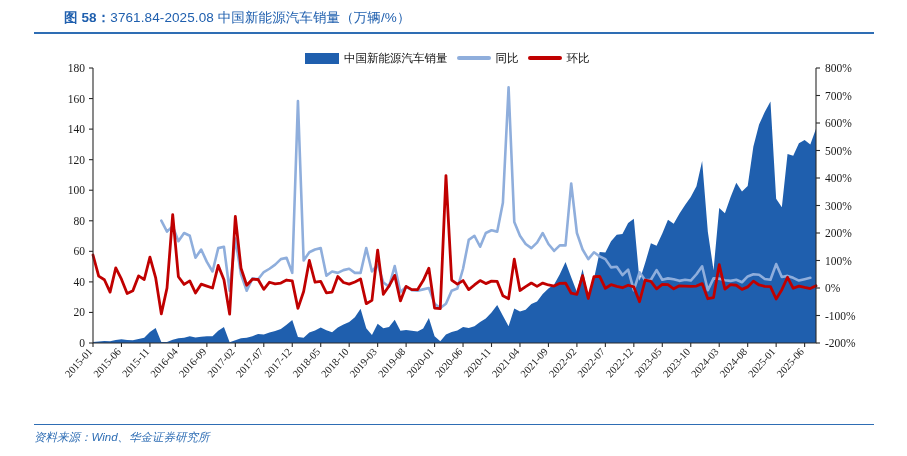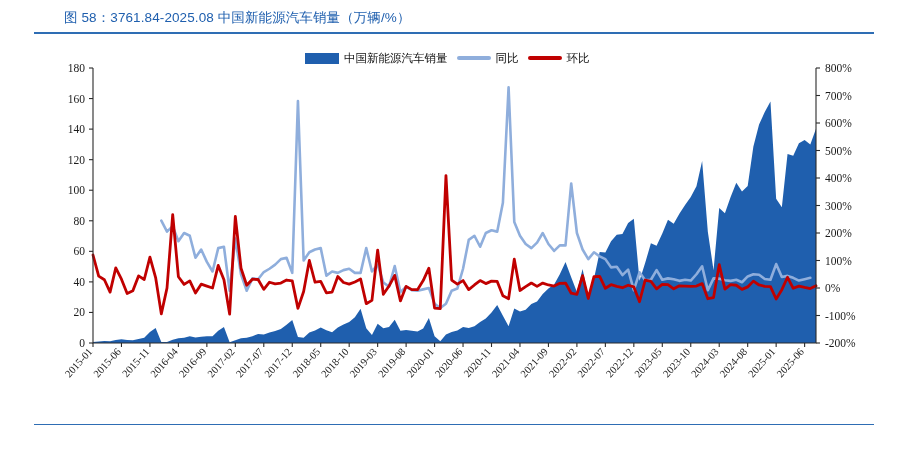--- a/index.html
+++ b/index.html
@@ -9,21 +9,21 @@
     overflow:hidden;position:relative;
   }
   #figure{position:absolute;left:0;top:0;width:907px;height:456px;}
 
   
   .fig-title{
     position:absolute;left:34px;top:9px;width:840px;height:20px;
     font-size:13.5px;color:#1F5FAE;white-space:nowrap;
     letter-spacing:.1px;
   }
-  .fig-title .num{font-weight:normal;padding-left:30px;}
+  .fig-title .num{font-weight:bold;padding-left:30px;}
   .title-rule{
     position:absolute;left:34px;top:32px;width:840px;height:2px;
     background:#2E6DB4;
   }
 
   
   .foot-rule{
     position:absolute;left:34px;top:424px;width:840px;height:1px;
     background:#2E6DB4;
   }
@@ -172,14 +172,15 @@
         <line x1="747.6850393700787" y1="343" x2="747.6850393700787" y2="347" stroke="#2b2b2b" stroke-width="1.1"></line>
         <text x="0" y="0" class="xtick-lbl" text-anchor="end" transform="translate(747.7,352) rotate(-48)">2024-08</text>
         <line x1="776.1496062992126" y1="343" x2="776.1496062992126" y2="347" stroke="#2b2b2b" stroke-width="1.1"></line>
         <text x="0" y="0" class="xtick-lbl" text-anchor="end" transform="translate(776.1,352) rotate(-48)">2025-01</text>
         <line x1="804.6141732283464" y1="343" x2="804.6141732283464" y2="347" stroke="#2b2b2b" stroke-width="1.1"></line>
         <text x="0" y="0" class="xtick-lbl" text-anchor="end" transform="translate(804.6,352) rotate(-48)">2025-06</text>
       </svg>
   </div>
 
   <div class="foot-rule"></div>
+  <div class="fig-source">资料来源：Wind、华金证券研究所</div>
 
 </div>
 
 </body></html>

